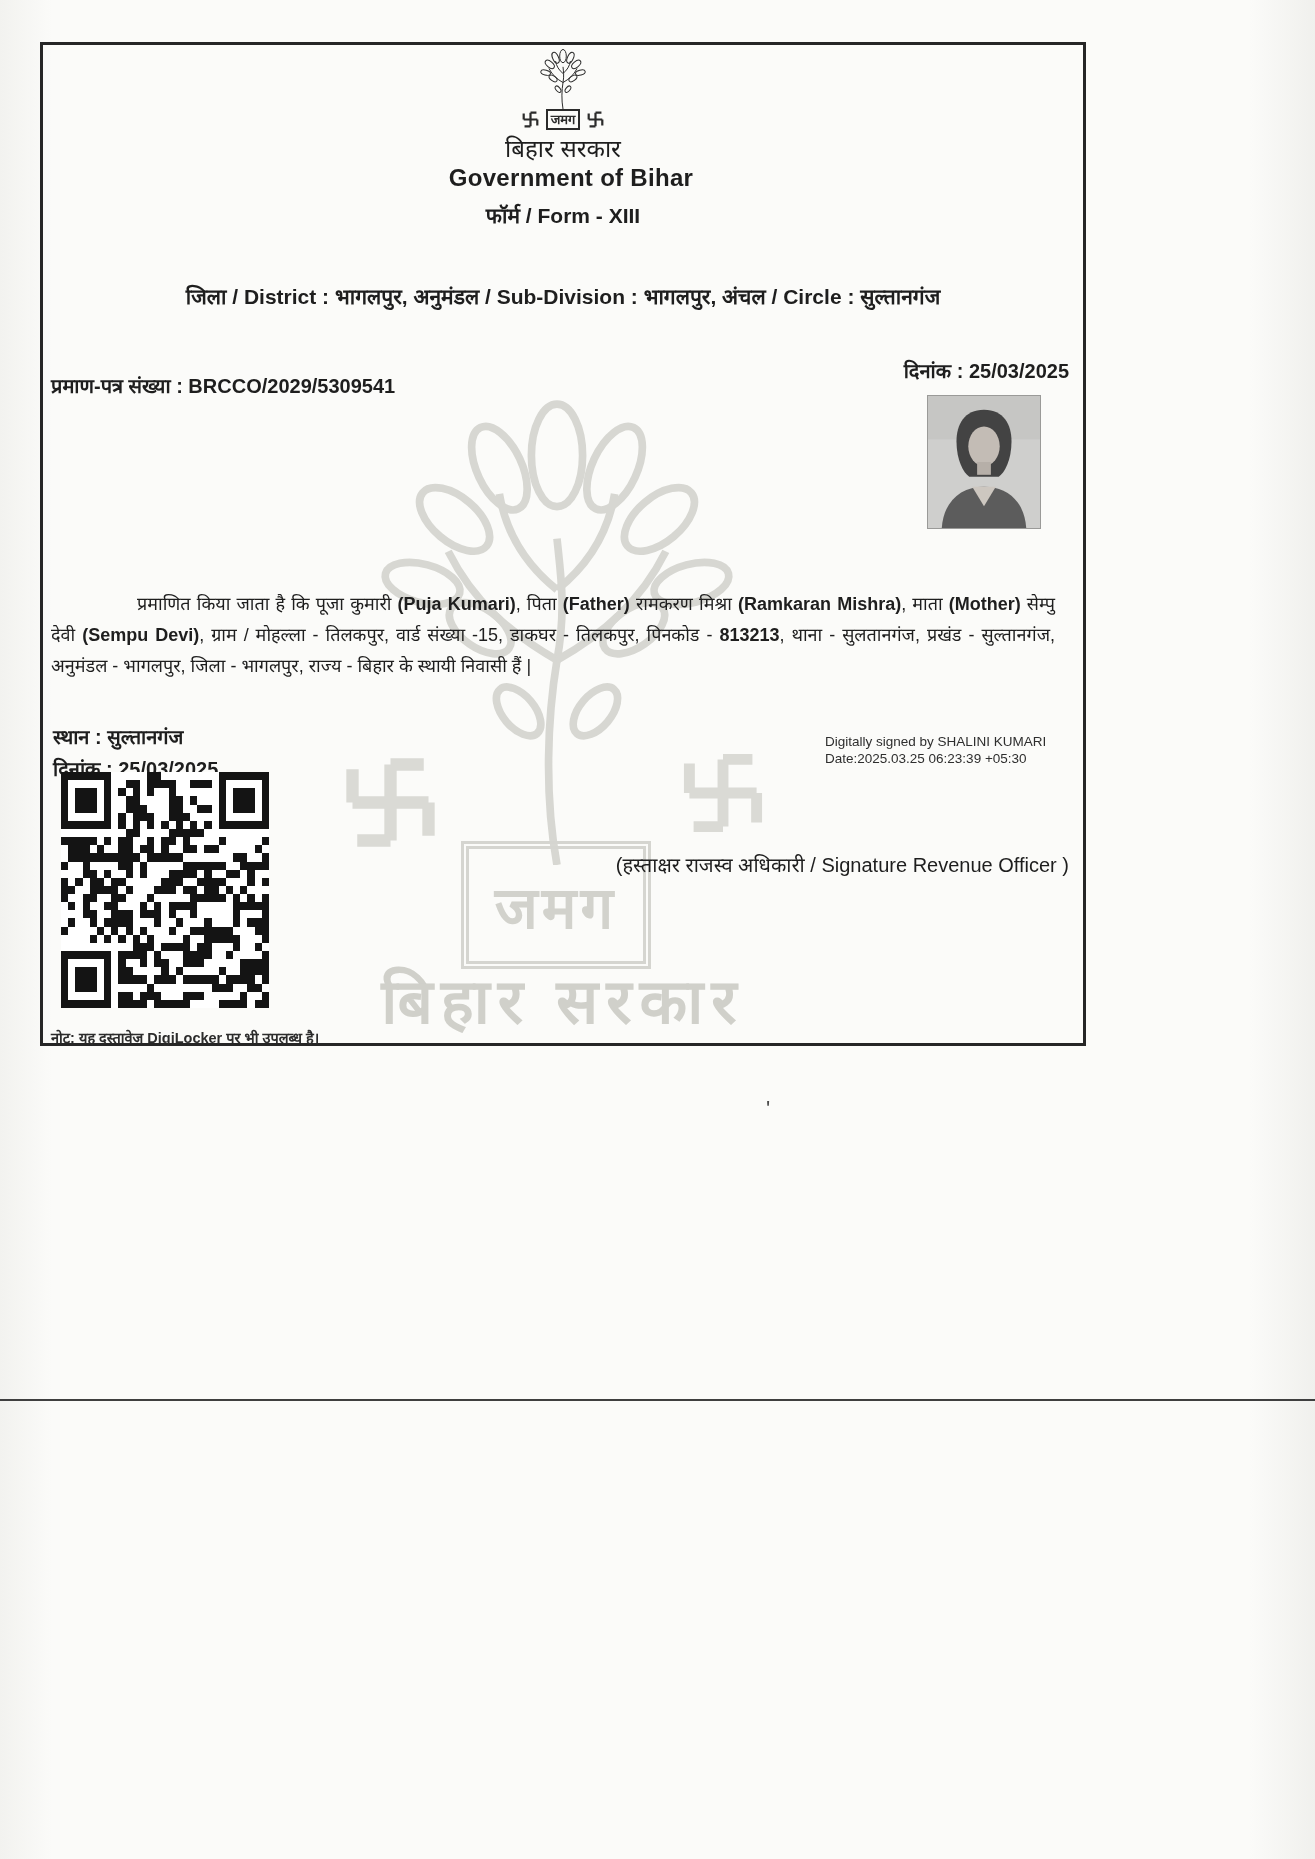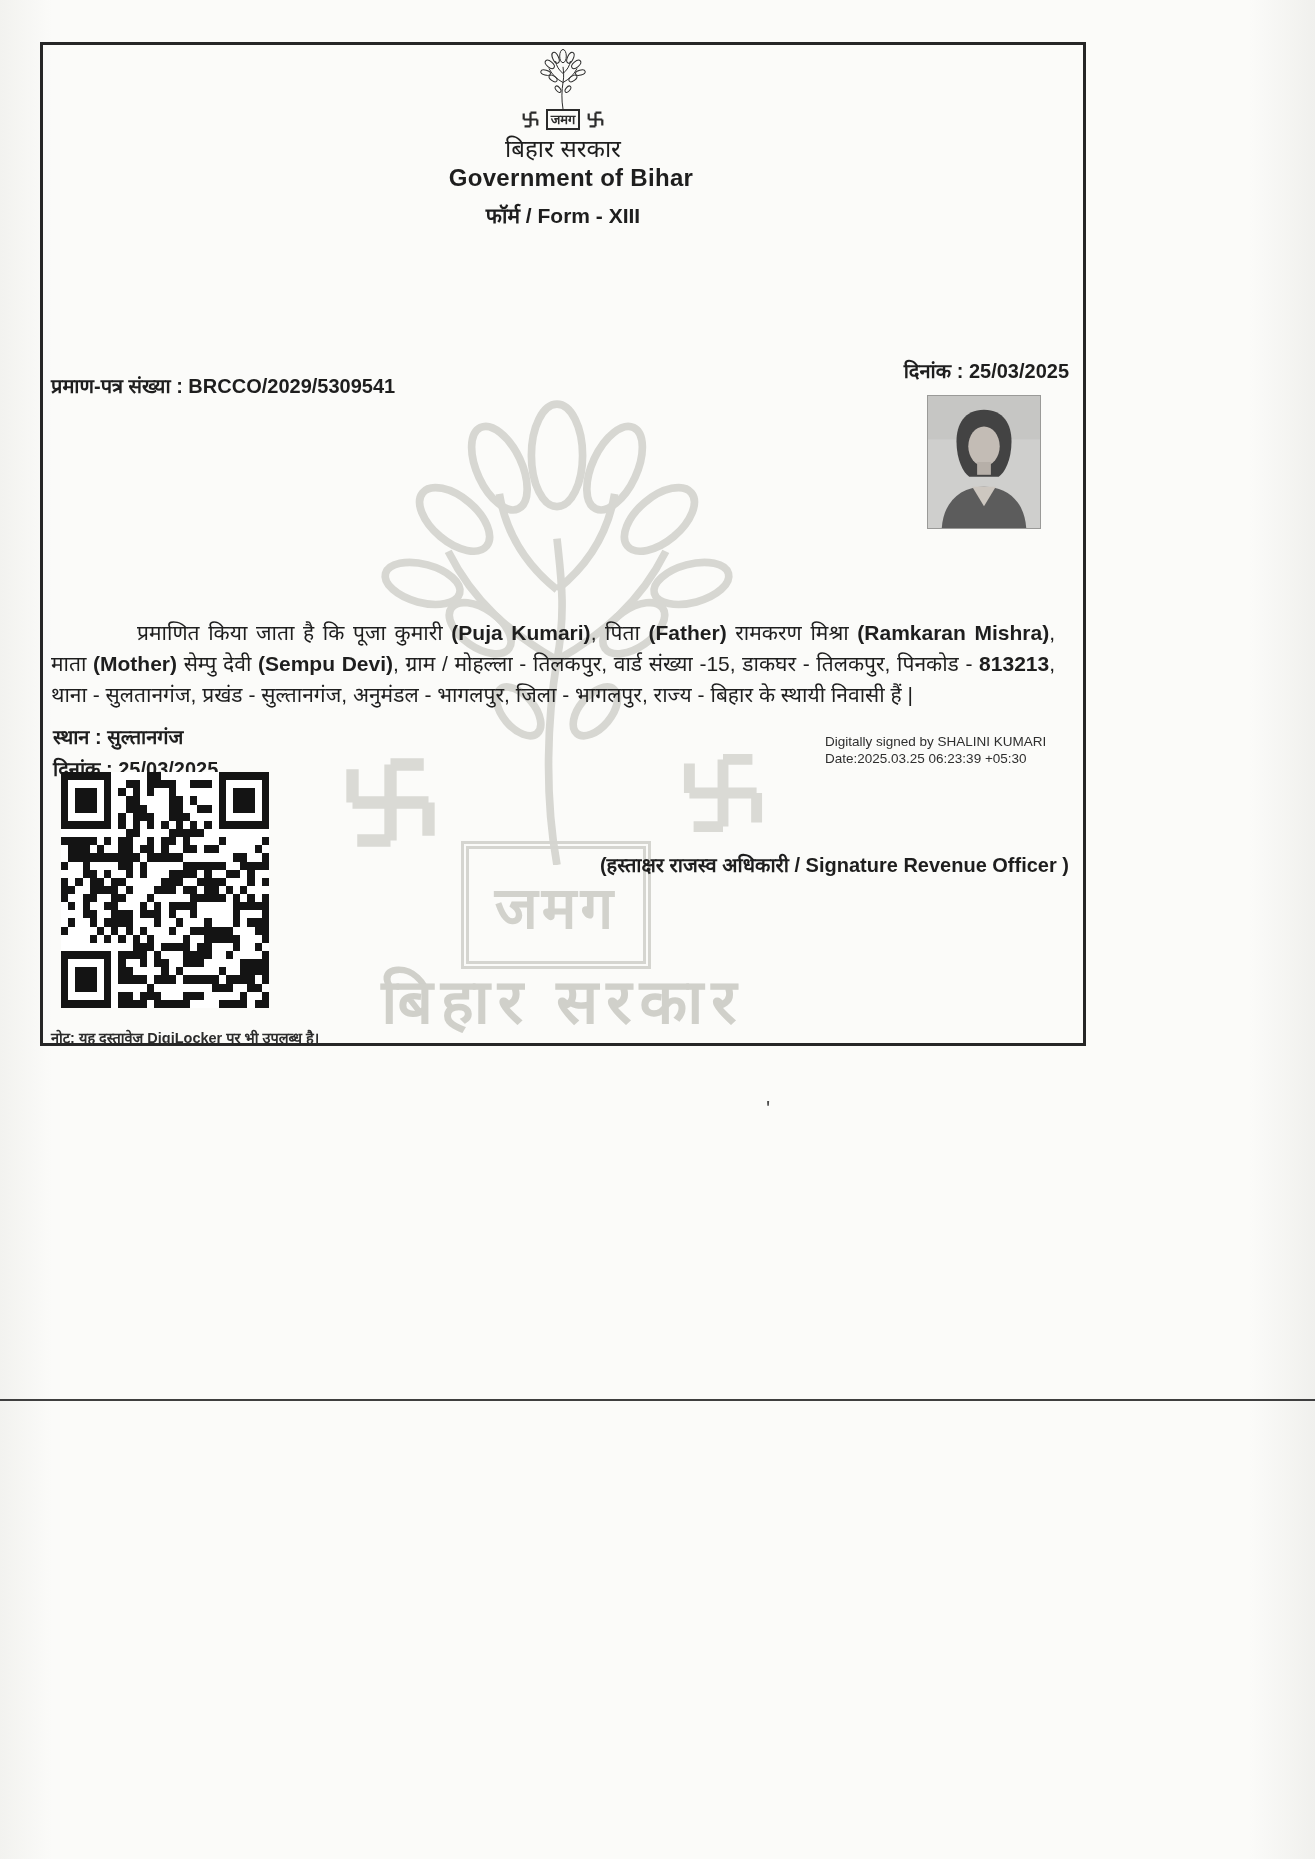--- a/index.html
+++ b/index.html
@@ -26,32 +26,32 @@
   .t-form       { top:156px; font-size:21px; font-weight:bold; }
   .t-title      { top:206px; font-size:23px; font-weight:bold; }
   .t-region     { top:237px; font-size:21px; font-weight:bold; }
 
   .t-certno { position:absolute; left:8px;  top:327px; font-size:20px; font-weight:bold; z-index:2; }
   .t-date   { position:absolute; right:14px; top:312px; font-size:20px; font-weight:bold; z-index:2; }
 
   .photo { position:absolute; left:884px; top:350px; width:114px; height:134px; border:1px solid #9a9a98; background:#d2d2d0; z-index:2; }
   .photo svg { display:block; width:100%; height:100%; }
 
-  .para { position:absolute; left:8px; top:544px; width:1004px; font-size:21px; line-height:31px;
-          text-indent:86px; text-align:justify; z-index:2;margin-top:28px; }
+  .para { position:absolute; left:8px; top:544px; width:1004px; font-size:18px; line-height:31px;
+          text-indent:86px; text-align:justify; z-index:2; }
 
   .t-place { position:absolute; left:10px; top:678px; font-size:20px; font-weight:bold; z-index:2; }
   .t-pdate { position:absolute; left:10px; top:710px; font-size:20px; font-weight:bold; z-index:2; }
 
   .qr { position:absolute; left:18px; top:727px; width:208px; height:236px; background:#fff; z-index:2; }
   .qr svg { display:block; width:100%; height:100%; }
 
   .digsign { position:absolute; left:782px; top:688px; font-size:13.5px; line-height:17px; color:#2e2e2e; z-index:2; }
 
-  .sigcap { position:absolute; right:14px; top:806px; font-size:20px; font-weight:bold; z-index:2; }
+  .sigcap { position:absolute; right:14px; top:806px; font-size:20px; font-weight:normal; z-index:2; }
 
   .note { position:absolute; left:8px; top:982px; font-size:14.5px; font-weight:bold; color:#2c2c2c; z-index:2; }
 
   
   .wm { position:absolute; inset:0; z-index:0; pointer-events:none; }
   .wm-tree { position:absolute; left:284px; top:340px; width:460px; height:480px; color:#d7d7d2; }
   .wm-sw-left  { position:absolute; left:300px; top:710px; width:95px; height:95px; color:#dadad5; }
   .wm-sw-right { position:absolute; left:638px; top:706px; width:84px; height:84px; color:#dadad5; }
   .wm-box { position:absolute; left:418px; top:796px; width:190px; height:128px; border:8px double #d5d5d0;
             display:flex; align-items:center; justify-content:center;
@@ -125,20 +125,21 @@
         <span class="emblem-box">जमग</span>
         <svg class="sw-small">
             <use href="#sym-swastika"></use>
           </svg>
       </div>
     </div>
 
     <div class="c t-hindi-govt">बिहार सरकार</div>
     <div class="c t-eng-govt">Government of Bihar</div>
     <div class="c t-form">फॉर्म / Form - XIII</div>
+    <div class="c t-region">जिला / District : भागलपुर, अनुमंडल / Sub-Division : भागलपुर, अंचल / Circle : सुल्तानगंज</div>
 
     <div class="t-certno">प्रमाण-पत्र संख्या : BRCCO/2029/5309541</div>
     <div class="t-date">दिनांक : 25/03/2025</div>
 
     <div class="photo">
       <svg viewBox="0 0 114 134" preserveAspectRatio="none">
         <rect width="114" height="134" fill="#cfcfcd"></rect>
         <rect width="114" height="44" fill="#c6c6c4"></rect>
         <path d="M57 14 C37 14 29 29 29 46 C29 65 36 78 42 82 L72 82 C78 78 85 65 85 46 C85 29 77 14 57 14 Z" fill="#434343"></path>
         <ellipse cx="57" cy="51" rx="16" ry="20" fill="#c3bcb5"></ellipse>

